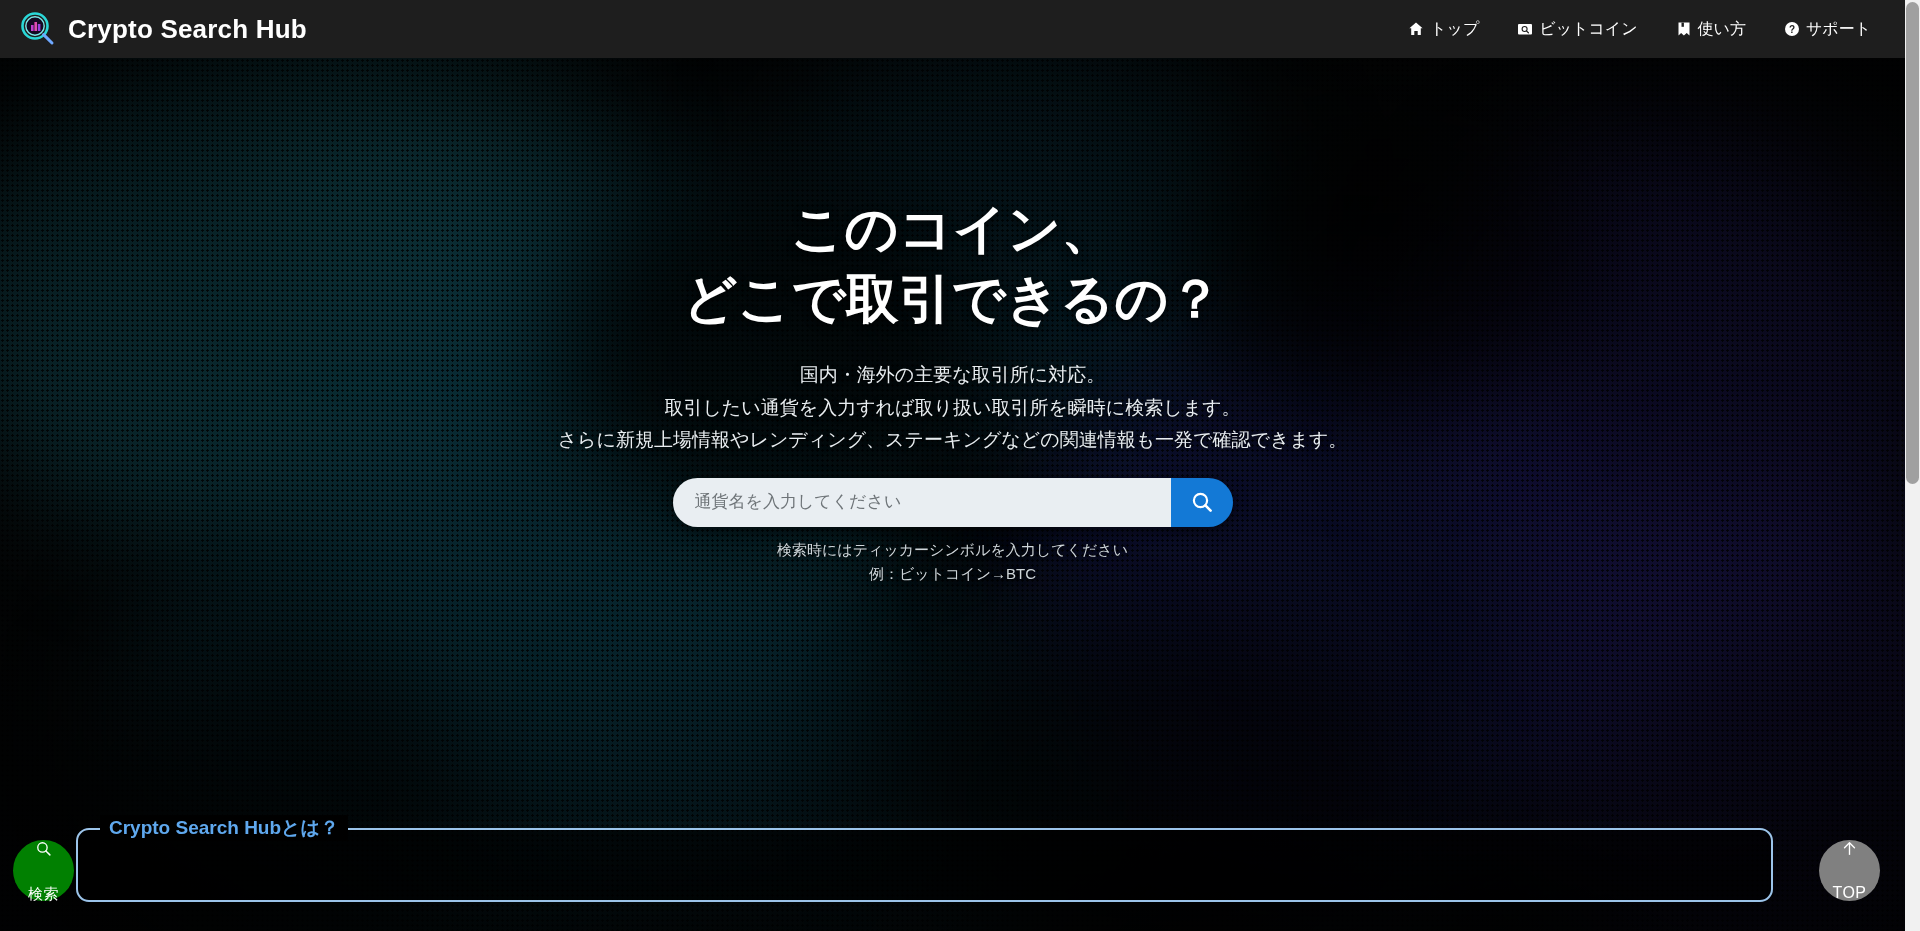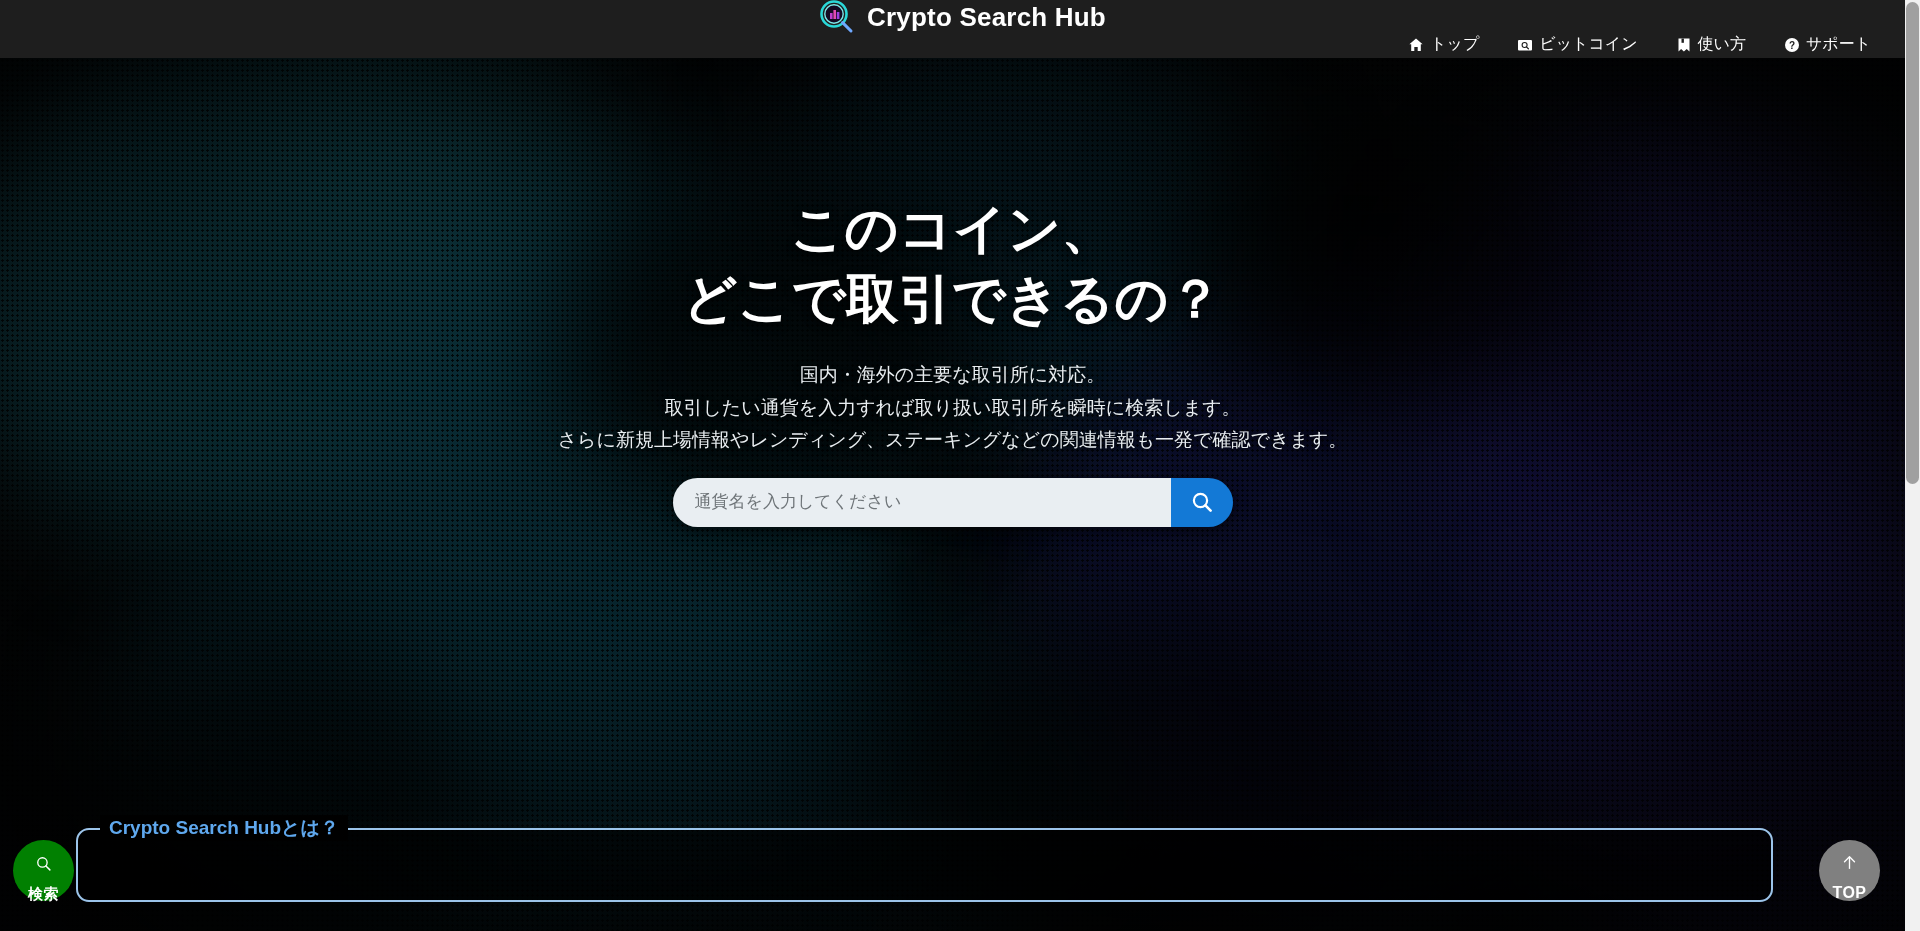--- a/index.html
+++ b/index.html
@@ -17,21 +17,20 @@
     overflow:hidden;
   }
 
   
   .header {
     position:absolute; top:0; left:0;
     width:1905px; height:58px;
     background:#1e1e1e;
     display:flex; align-items:center;
     z-index:40;
-    flex-direction:column;
   }
   .brand { display:flex; align-items:center; gap:13px; margin-left:21px; }
   .brand-logo { width:34px; height:34px; position:relative; display:block; }
   .brand-title {
     color:#ffffff; font-size:26px; font-weight:700; letter-spacing:.2px;
     white-space:nowrap;
   }
 
   .nav { margin-left:auto; margin-right:34px; display:flex; align-items:center; gap:38px; }
   .nav-item {
@@ -135,23 +134,23 @@
   .info-body {
     padding:11px 0 0 20px;
     color:#ffffff; font-size:16px; font-weight:700; line-height:1.53;
     white-space:nowrap;
   }
 
   
   .fab {
     position:absolute; z-index:35;
     width:61px; height:61px; border-radius:50%;
-    display:flex; flex-direction:column; align-items:center; justify-content:flex-end;
+    display:flex; flex-direction:column; align-items:center; justify-content:space-between;
     cursor:pointer; gap:14px;
-    font-weight:700;
+    font-weight:400;
   }
   .fab-search { left:13px; top:840px; background:#018001; color:#fff; }
   .fab-top    { left:1819px; top:840px; background:#808080; color:#fff; }
   .fab svg { width:17px; height:17px; display:block; }
   .fab-label { font-size:15px; line-height:1; letter-spacing:.5px; }
   .fab-top .fab-label { font-size:16px; }
 
   
   .scroll-track {
     position:absolute; right:0; top:0; width:15px; height:931px;
@@ -267,20 +266,24 @@
       <button class="search-btn">
         <span>
           <svg viewBox="0 0 24 24">
             <circle cx="10.5" cy="10.5" r="6.6" fill="none" stroke="#ffffff" stroke-width="2.2"></circle>
             <line x1="15.4" y1="15.4" x2="20.6" y2="20.6" stroke="#ffffff" stroke-width="2.6" stroke-linecap="round"></line>
           </svg>
         </span>
       </button>
     </div>
 
+    <div class="search-hint">
+      <div>検索時にはティッカーシンボルを入力してください</div>
+      <div>例：ビットコイン→BTC</div>
+    </div>
 
   </div>
 
   <div class="info-panel">
     <div class="info-legend">Crypto Search Hubとは？</div>
   </div>
 
   <div class="fab fab-search">
     <span>
       <svg viewBox="0 0 24 24">

